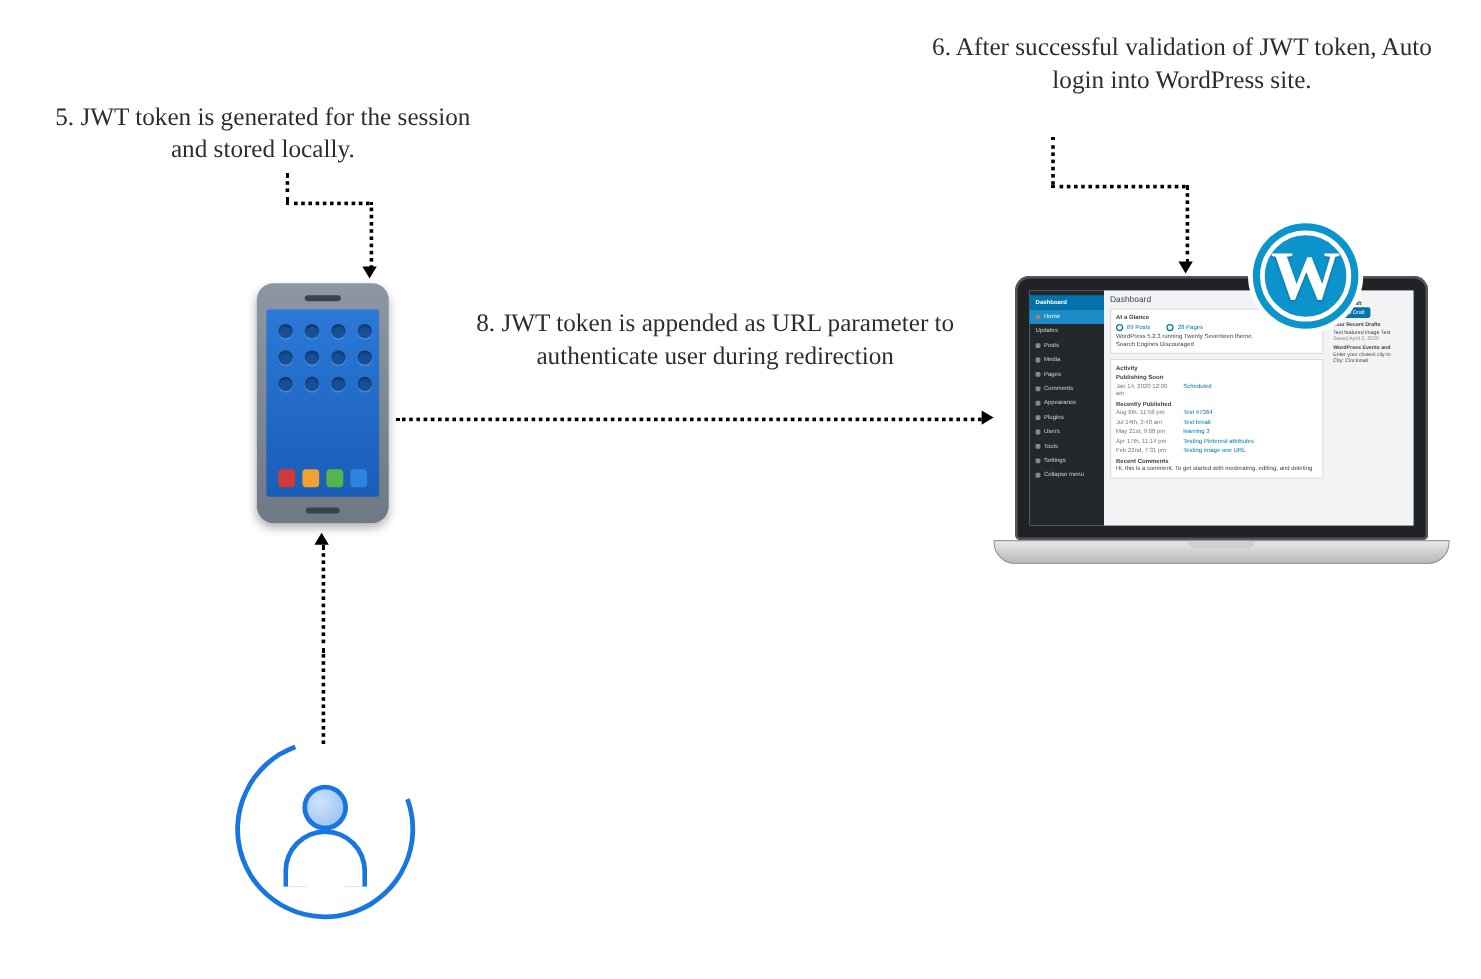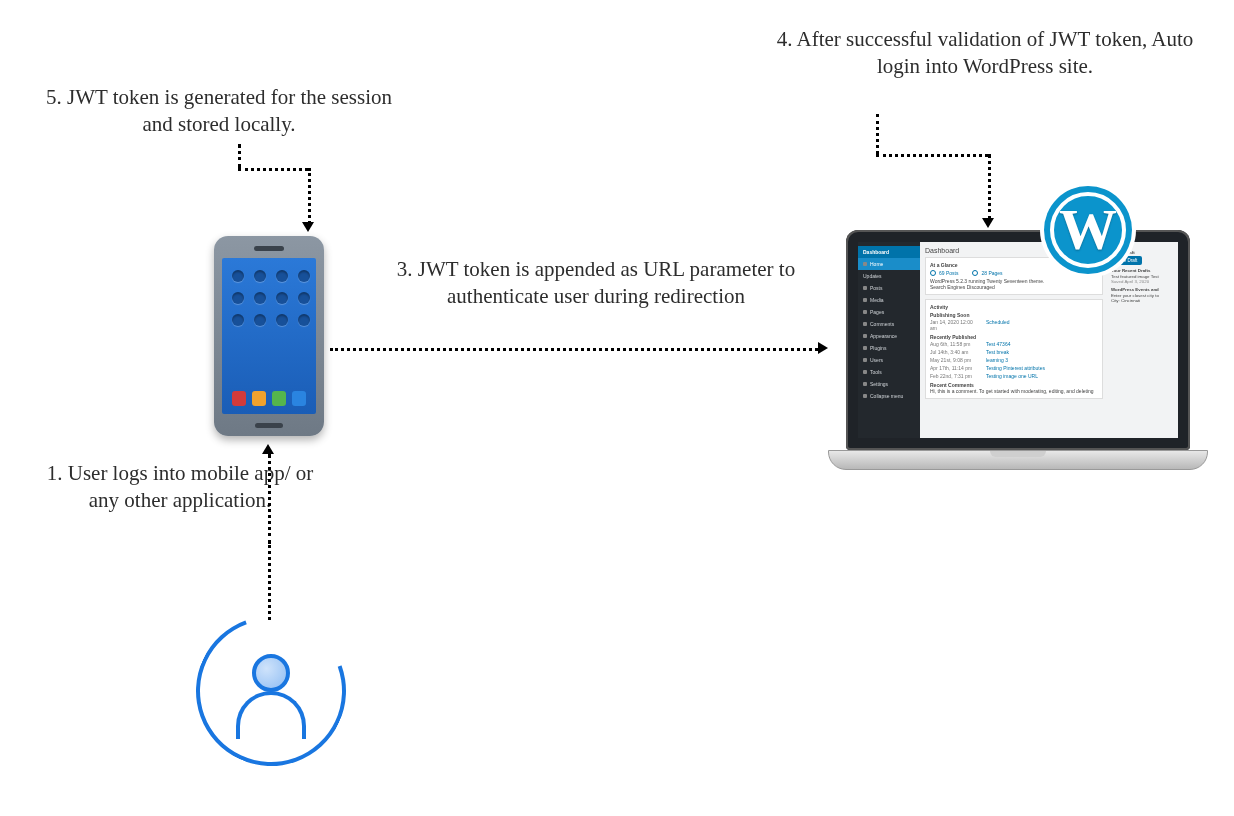--- a/index.html
+++ b/index.html
@@ -77,23 +77,22 @@
   box-shadow:0 0 0 4px #fff;}
 .wlogo span{font:bold 58px/1 Georgia,serif;color:#fff;text-shadow:0 1px 2px rgba(0,0,0,.3);}
 .wlogo::before{content:"";position:absolute;inset:6px;border-radius:50%;border:4px solid #fff;}
 </style>
 </head>
 <body>
 
 <div class="stage">
 
   <div class="cap" style="left:44px;top:84px;width:350px">5. JWT token is generated for the session and stored locally.</div>
-  <div class="cap" style="left:396px;top:256px;width:400px">3. JWT token is appended as URL parameter to authenticate user during redirection</div>
-  <div class="cap" style="left:770px;top:26px;width:430px">4. After successful validation of JWT token, Auto login into WordPress site.</div>
-  <div class="cap" style="left:30px;top:460px;width:300px">1. User logs into mobile app/ or any other application.</div>
+  <div class="cap" style="left:396px;top:256px;width:400px">8. JWT token is appended as URL parameter to authenticate user during redirection</div>
+  <div class="cap" style="left:770px;top:26px;width:430px">6. After successful validation of JWT token, Auto login into WordPress site.</div>
 
   <div class="dv" style="left:238px;top:144px;height:24px"></div>
   <div class="dh" style="left:238px;top:168px;width:70px"></div>
   <div class="dv" style="left:308px;top:168px;height:56px"></div>
   <div class="ar dn" style="left:302px;top:222px"></div>
 
   <div class="dv" style="left:268px;top:545px;height:75px"></div>
   <div class="dv" style="left:268px;top:454px;height:90px"></div>
   <div class="ar up" style="left:262px;top:444px"></div>
 

